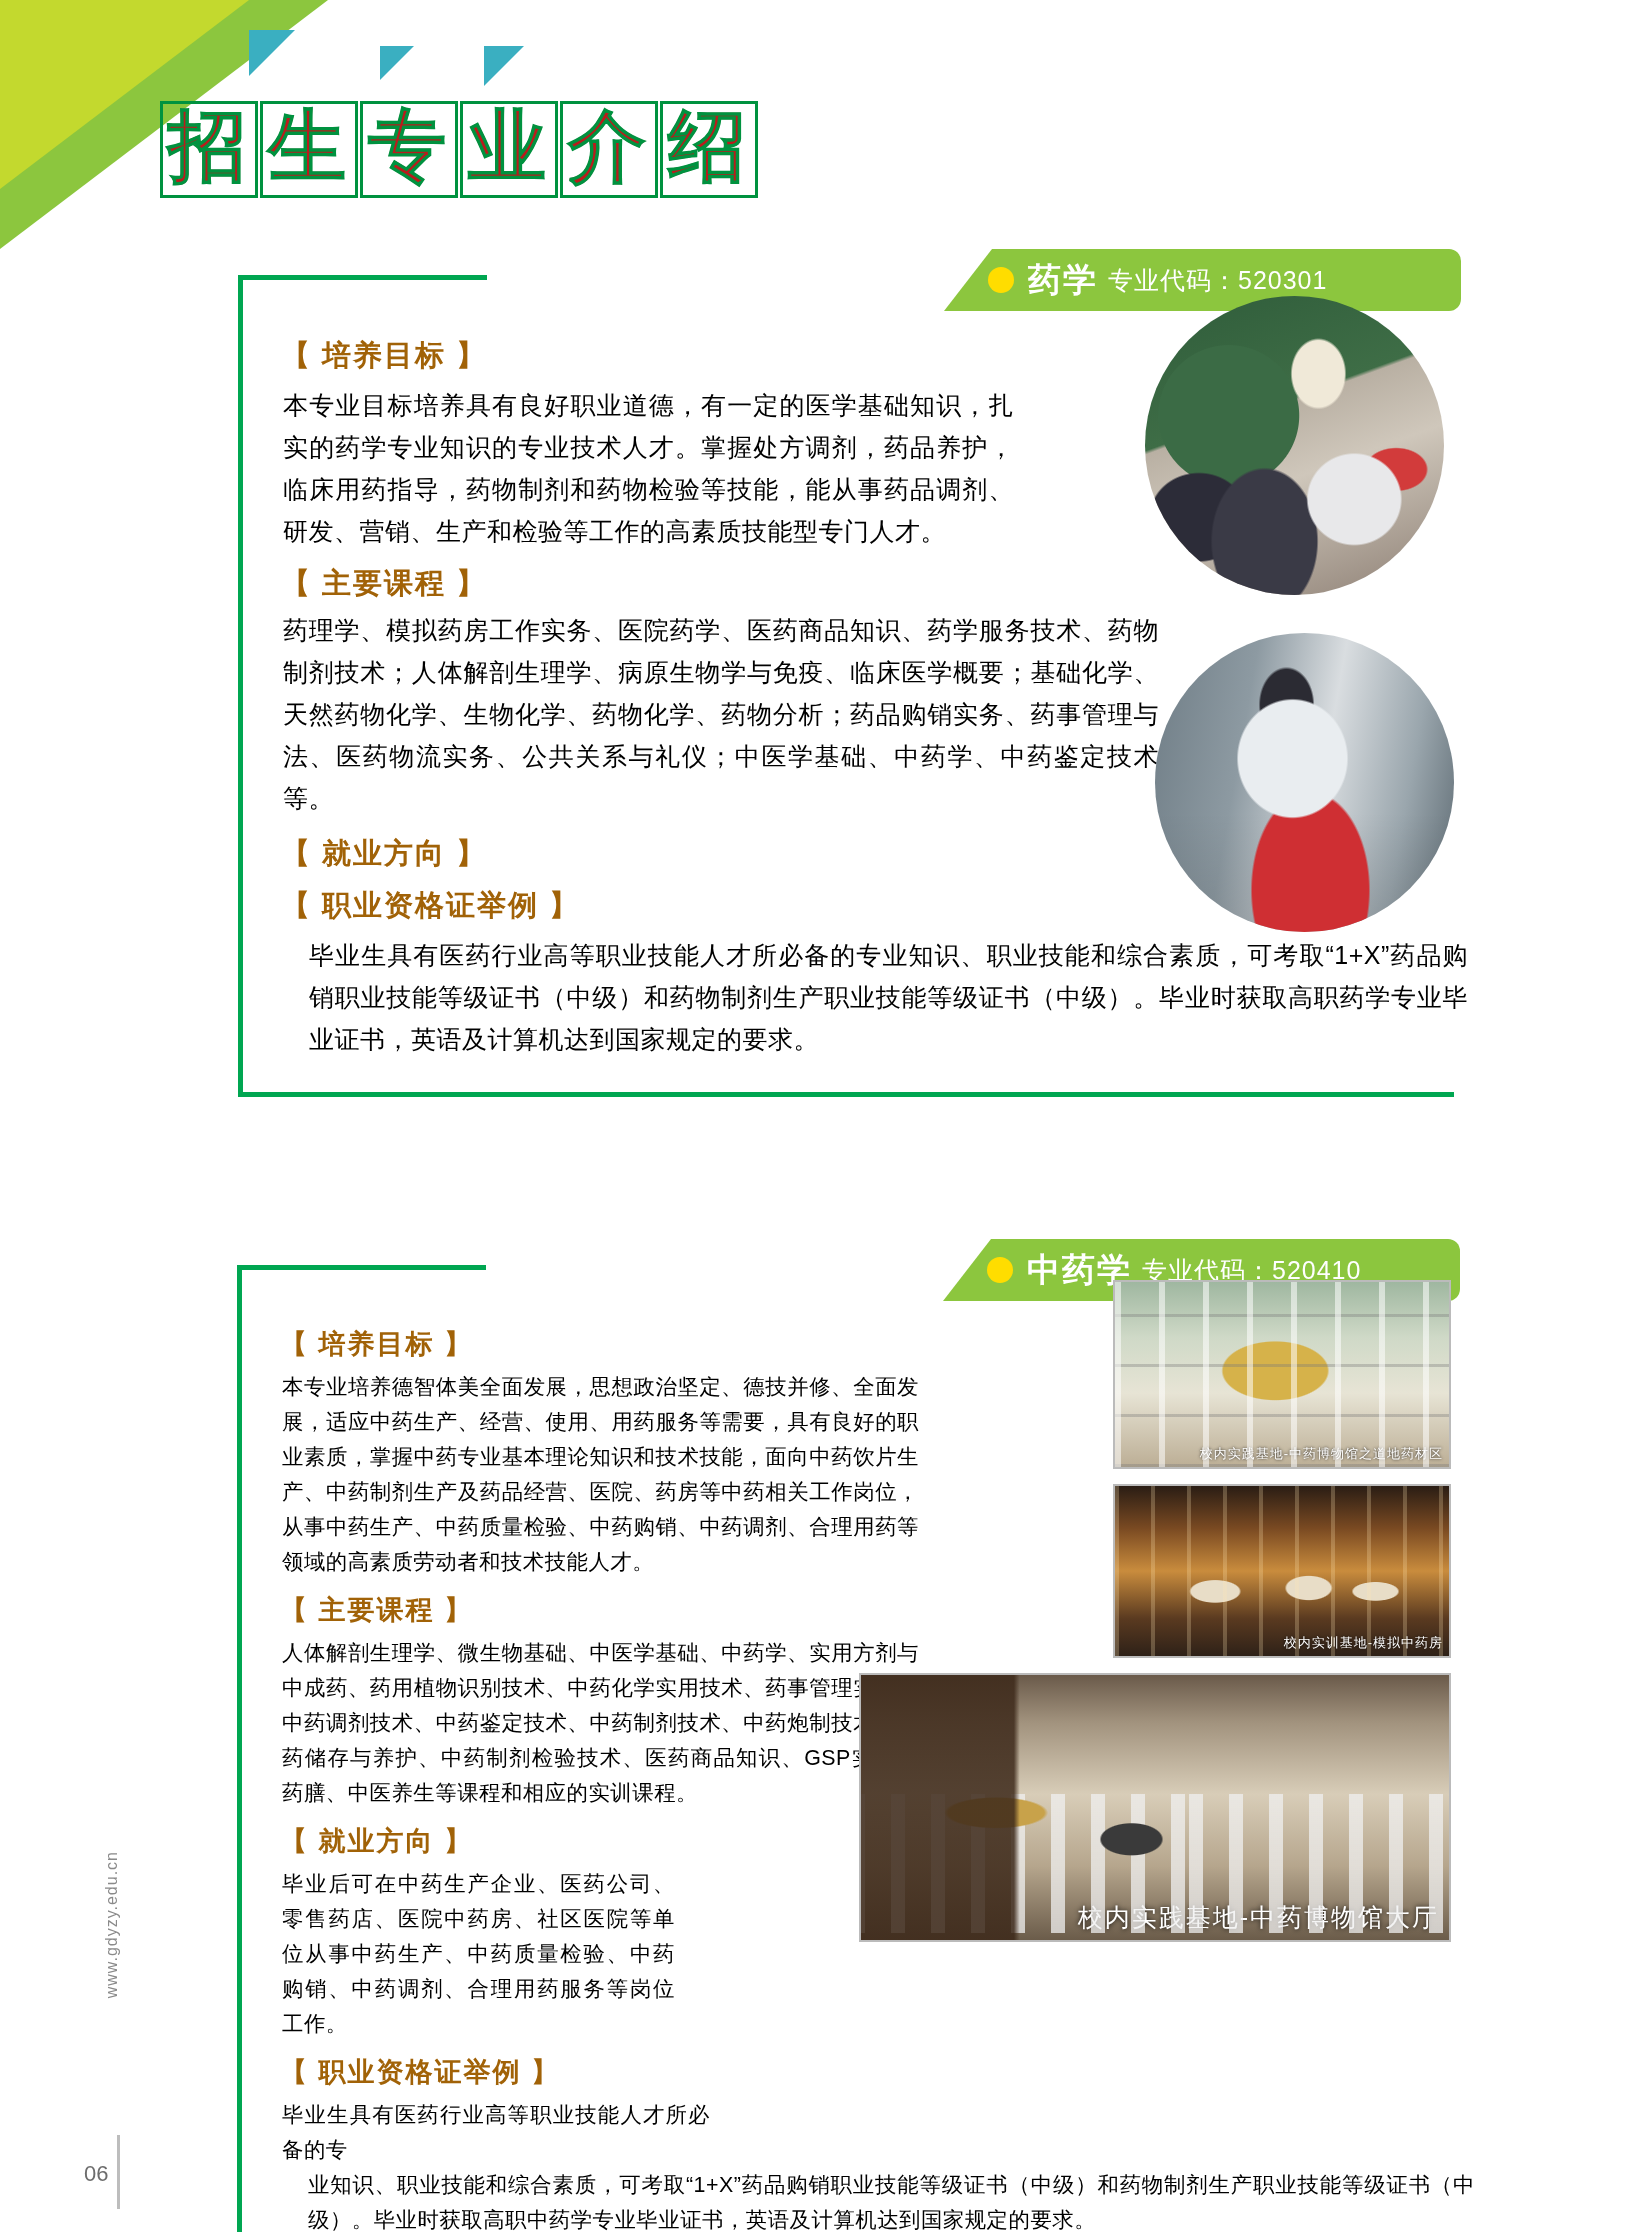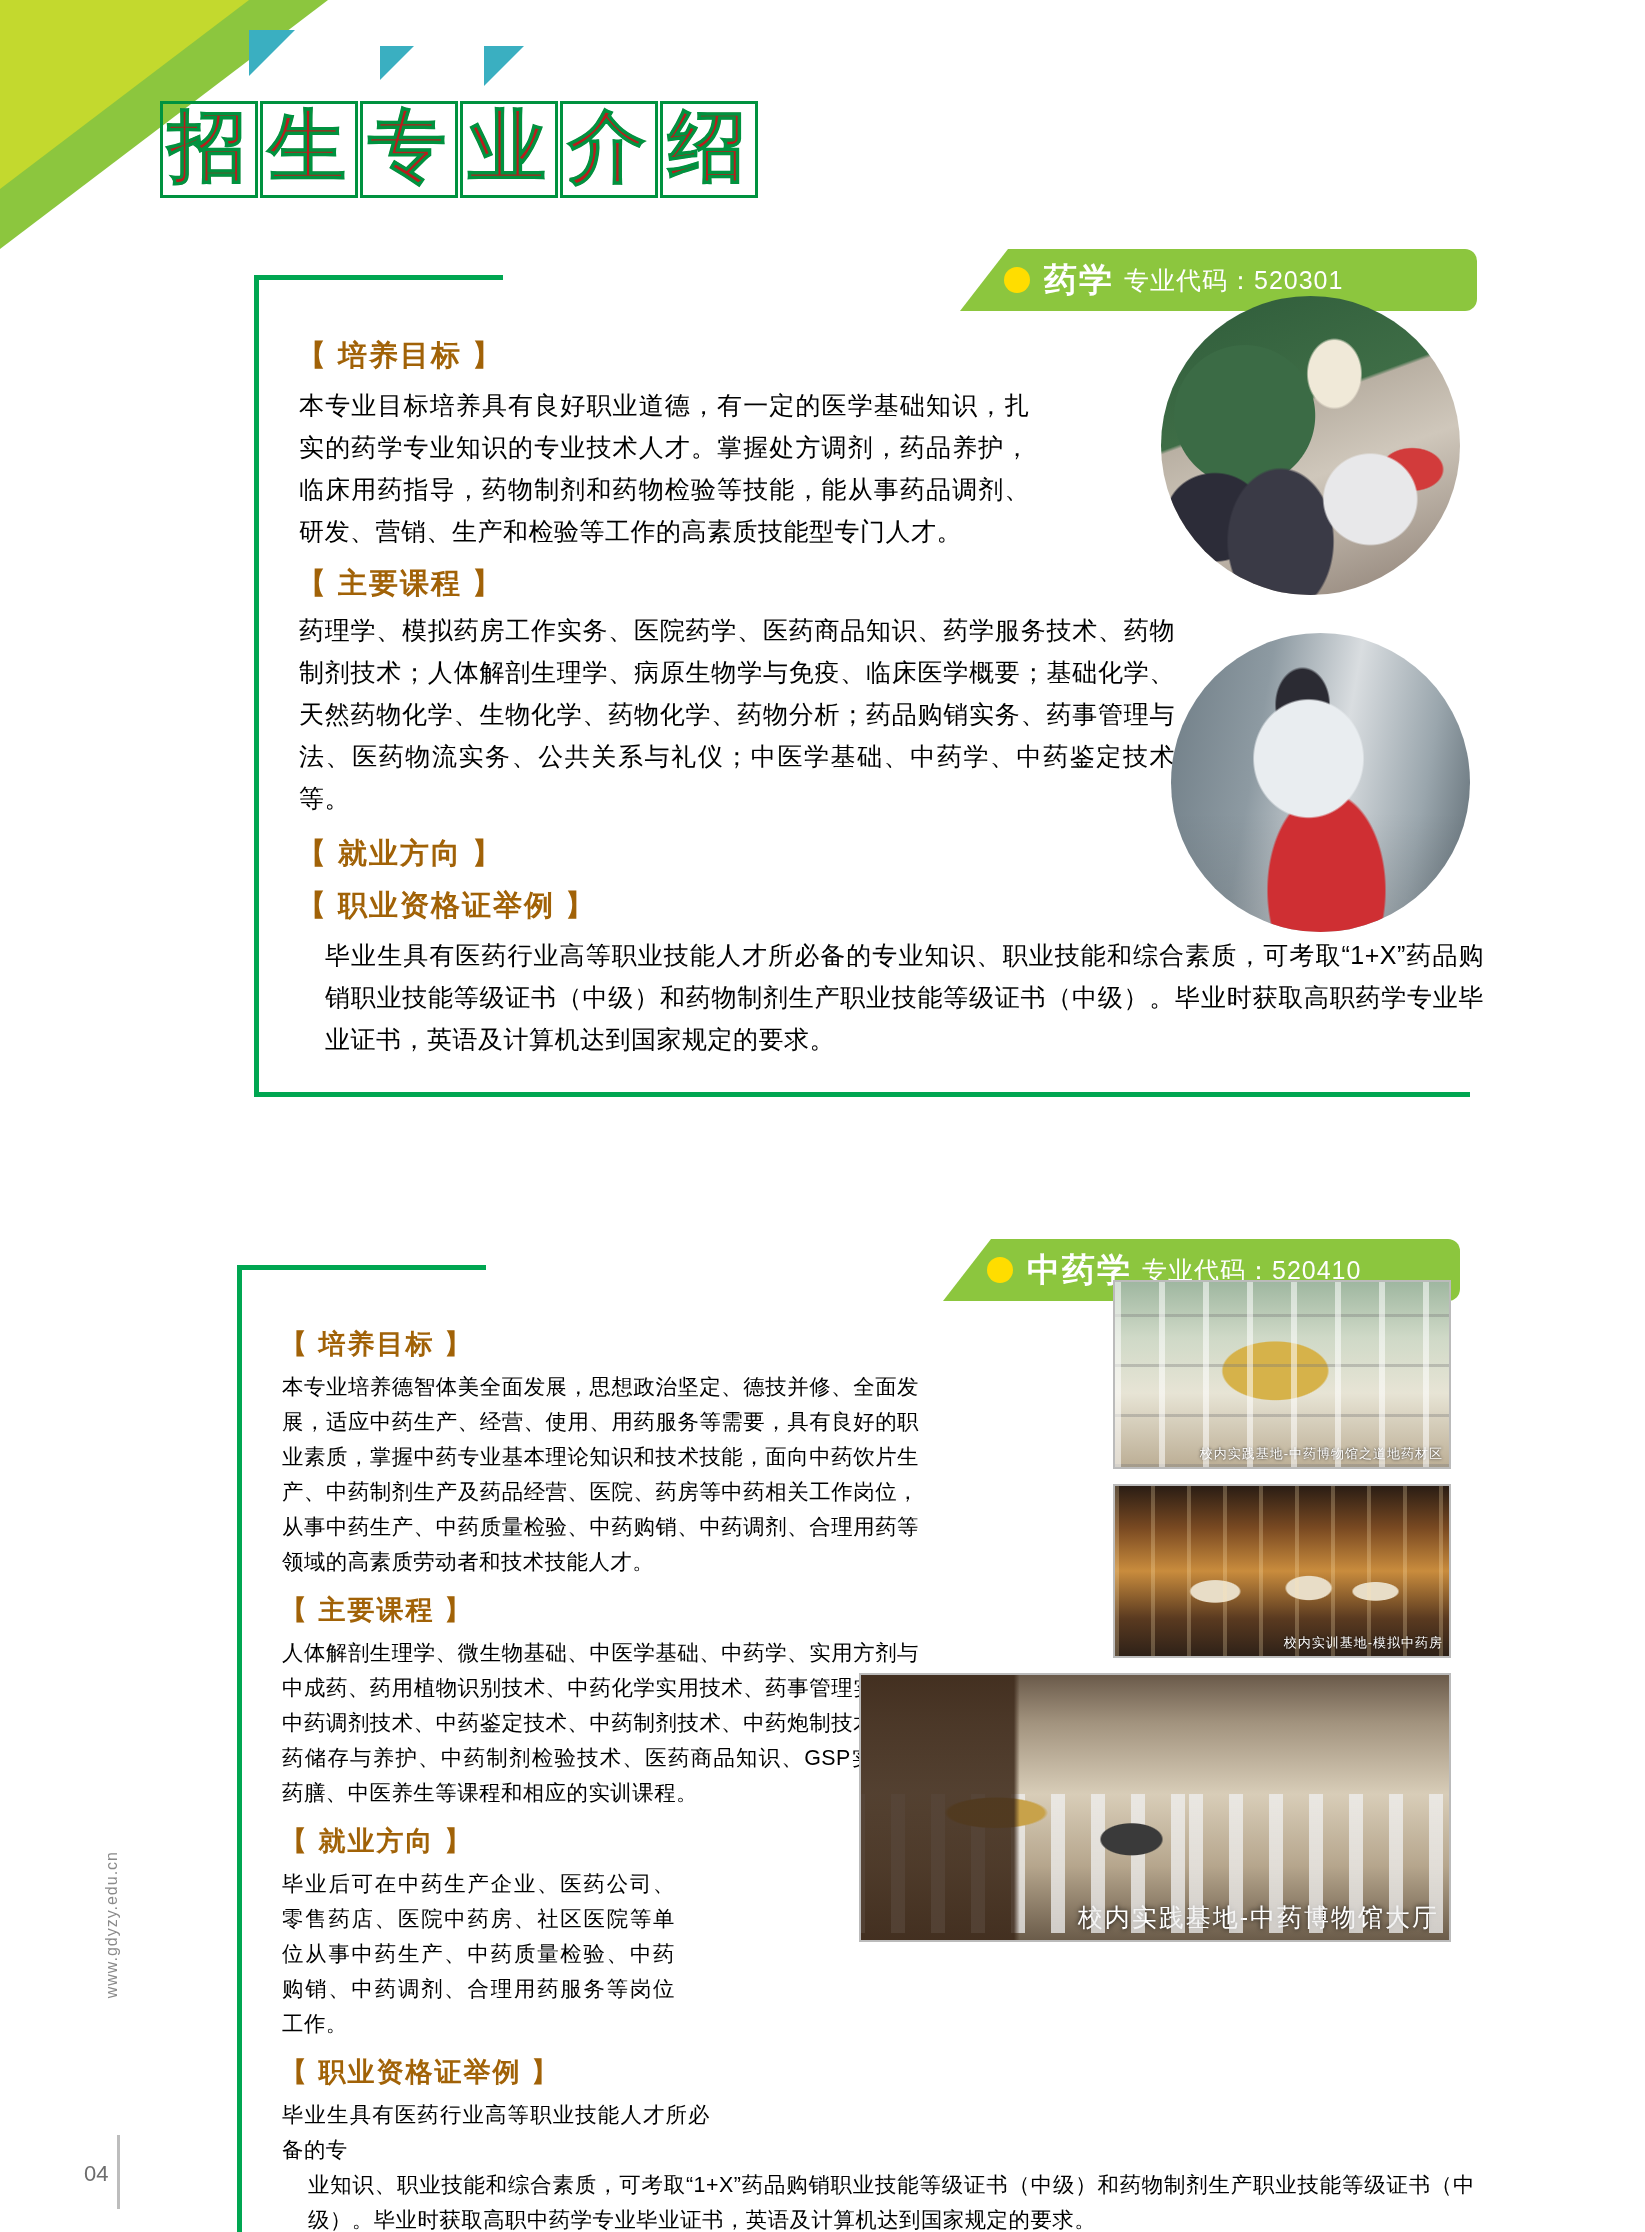--- a/index.html
+++ b/index.html
@@ -43,21 +43,21 @@
   .main-title .cell {
     display:inline-block; position:relative; padding:0 4px;
   }
   .main-title .cell::after{
     content:""; position:absolute; left:-4px; top:6px; right:6px; bottom:2px;
     border:3px solid #00923f; pointer-events:none;
   }
 
   
   .section { position:absolute; }
-  .sec1 { top:249px; left:246px; width:1224px;padding-left:8px; }
+  .sec1 { top:249px; left:230px; width:1224px;padding-left:8px; }
   .sec2 { top:1239px; left:237px; width:1224px; }
 
   
   .ribbon {
     position:relative; height:62px; margin-left:706px; width:517px;
     background:#8cc63e;
     border-top-right-radius:12px; border-bottom-right-radius:12px;
     display:flex; align-items:center;
     clip-path: polygon(48px 0, 100% 0, 100% 100%, 0 100%);
   }
@@ -267,15 +267,15 @@
     <div class="h-label">【 就业方向 】</div>
     <p class="body-text" style="width:393px">毕业后可在中药生产企业、医药公司、零售药店、医院中药房、社区医院等单位从事中药生产、中药质量检验、中药购销、中药调剂、合理用药服务等岗位工作。</p>
 
     <div class="h-label">【 职业资格证举例 】</div>
     <p class="body-text" style="width:428px;margin-bottom:0">毕业生具有医药行业高等职业技能人才所必备的专</p>
     <p class="body-text full">业知识、职业技能和综合素质，可考取“1+X”药品购销职业技能等级证书（中级）和药物制剂生产职业技能等级证书（中级）。毕业时获取高职中药学专业毕业证书，英语及计算机达到国家规定的要求。</p>
   </div>
 </div>
 
 <div class="vurl">www.gdyzy.edu.cn</div>
-<div class="page-num">04</div>
+<div class="page-num">06</div>
 <div class="page-rule"></div>
 
 
 </body></html>

